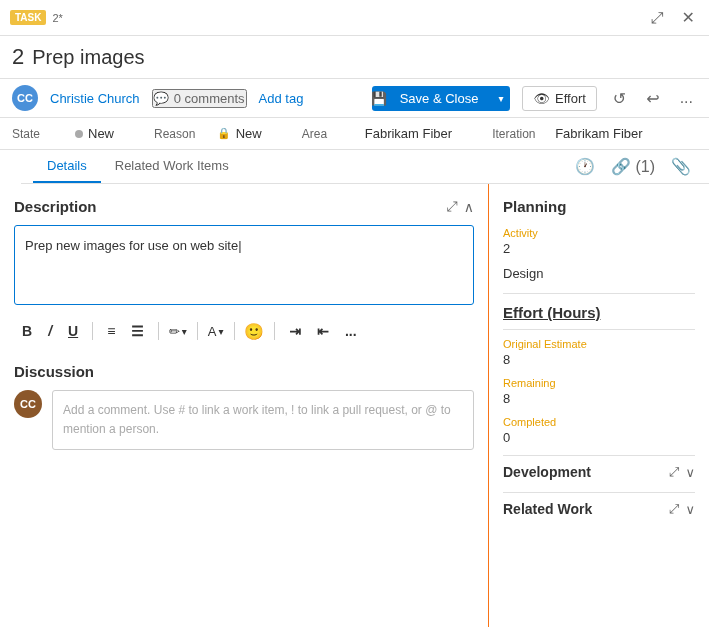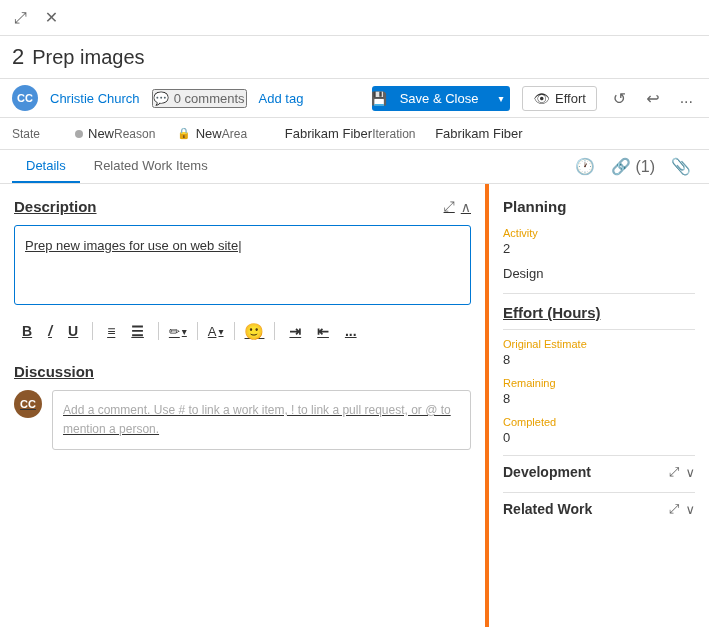--- a/index.html
+++ b/index.html
@@ -26,40 +26,40 @@
     .add-tag { color: #0078d4; font-size: 13px; cursor: pointer; }
     .save-close-btn { display: flex; align-items: center; background: #0078d4; color: #fff; border: none; border-radius: 3px; cursor: pointer; font-size: 13px; }
     .save-close-main { padding: 5px 12px; }
     .save-close-divider { width: 1px; background: rgba(255,255,255,0.4); height: 100%; align-self: stretch; }
     .save-close-arrow { padding: 5px 7px; font-size: 10px; }
     .follow-btn { display: flex; align-items: center; gap: 5px; color: #333; background: none; border: 1px solid #ccc; border-radius: 3px; padding: 4px 10px; cursor: pointer; font-size: 13px; }
     .toolbar-spacer { flex: 1; }
     .toolbar-icons { display: flex; gap: 12px; align-items: center; }
 
     
-    .meta-row { display: flex; align-items: center; padding: 8px 12px; border-bottom: 1px solid #e0e0e0; }
+    .meta-row { display: flex; align-items: center; padding: 8px 12px; border-bottom: 1px solid #e0e0e0; gap: 40px; }
     .meta-item { display: flex; align-items: center; gap: 8px; }
     .meta-label { color: #666; font-size: 12px; min-width: 55px; }
     .meta-value { display: flex; align-items: center; gap: 5px; color: #333; font-size: 13px; }
     .state-dot { width: 8px; height: 8px; border-radius: 50%; background: #aaa; display: inline-block; }
     .lock-icon { font-size: 11px; color: #aaa; }
     .area-value { color: #333; font-weight: 400; }
 
     
-    .tabs { display: flex; border-bottom: 1px solid #e0e0e0; padding: 0 12px; }
+    .tabs { display: flex; border-bottom: 1px solid #e0e0e0; padding: 0 12px; margin-left: 21px; }
     .tab { padding: 8px 14px; font-size: 13px; cursor: pointer; color: #666; border-bottom: 2px solid transparent; }
     .tab.active { color: #0078d4; border-bottom: 2px solid #0078d4; }
     .tab-icons { margin-left: auto; display: flex; align-items: center; gap: 4px; padding: 4px 0; }
     .tab-icon-btn { background: none; border: none; cursor: pointer; color: #666; font-size: 16px; padding: 2px 6px; }
 
     
     .main-content { display: flex; height: calc(628px - 185px); overflow: hidden; }
 
     
-    .left-panel { flex: 1; padding: 14px; overflow-y: auto; border-right: 4px solid #f97316; text-decoration: underline; }
+    .left-panel { flex: 1; padding: 14px; overflow-y: auto; border-right: 1px solid #f97316; }
 
     .section-title { font-size: 15px; font-weight: 600; color: #333; margin-bottom: 10px; display: flex; align-items: center; justify-content: space-between; }
     .section-expand { display: flex; gap: 6px; }
     .section-expand-btn { background: none; border: none; cursor: pointer; color: #666; font-size: 14px; }
 
     .description-box { border: 1px solid #0078d4; border-radius: 3px; padding: 10px; min-height: 80px; margin-bottom: 10px; font-size: 13px; color: #333; line-height: 1.5; }
 
     .formatting-toolbar { display: flex; align-items: center; gap: 8px; padding: 6px 4px; flex-wrap: wrap; }
     .fmt-btn { background: none; border: none; cursor: pointer; color: #333; font-size: 14px; font-weight: bold; padding: 2px 4px; }
     .fmt-separator { width: 1px; height: 18px; background: #ccc; margin: 0 2px; }
@@ -81,20 +81,24 @@
     .divider-line { border: none; border-top: 1px solid #e0e0e0; margin: 4px 0 8px; }
 
     .section-header-collapsible { display: flex; align-items: center; justify-content: space-between; cursor: pointer; padding: 8px 0; border-top: 1px solid #e0e0e0; margin-top: 4px; }
     .section-header-title { font-size: 14px; font-weight: 600; color: #333; }
     .section-header-icons { display: flex; gap: 6px; align-items: center; color: #666; font-size: 13px; }
   </style>
 </head>
 <body>
 
 <div class="title-bar">
+  <div class="title-bar-left">
+    <span class="task-badge">TASK</span>
+    <span class="task-id">2*</span>
+  </div>
   <div class="title-bar-icons">
     <button class="icon-btn">⤢</button>
     <button class="icon-btn">✕</button>
   </div>
 </div>
 
 <div class="page-title-row">
   <span class="task-number">2</span>
   <span class="task-title">Prep images</span>
 </div>

